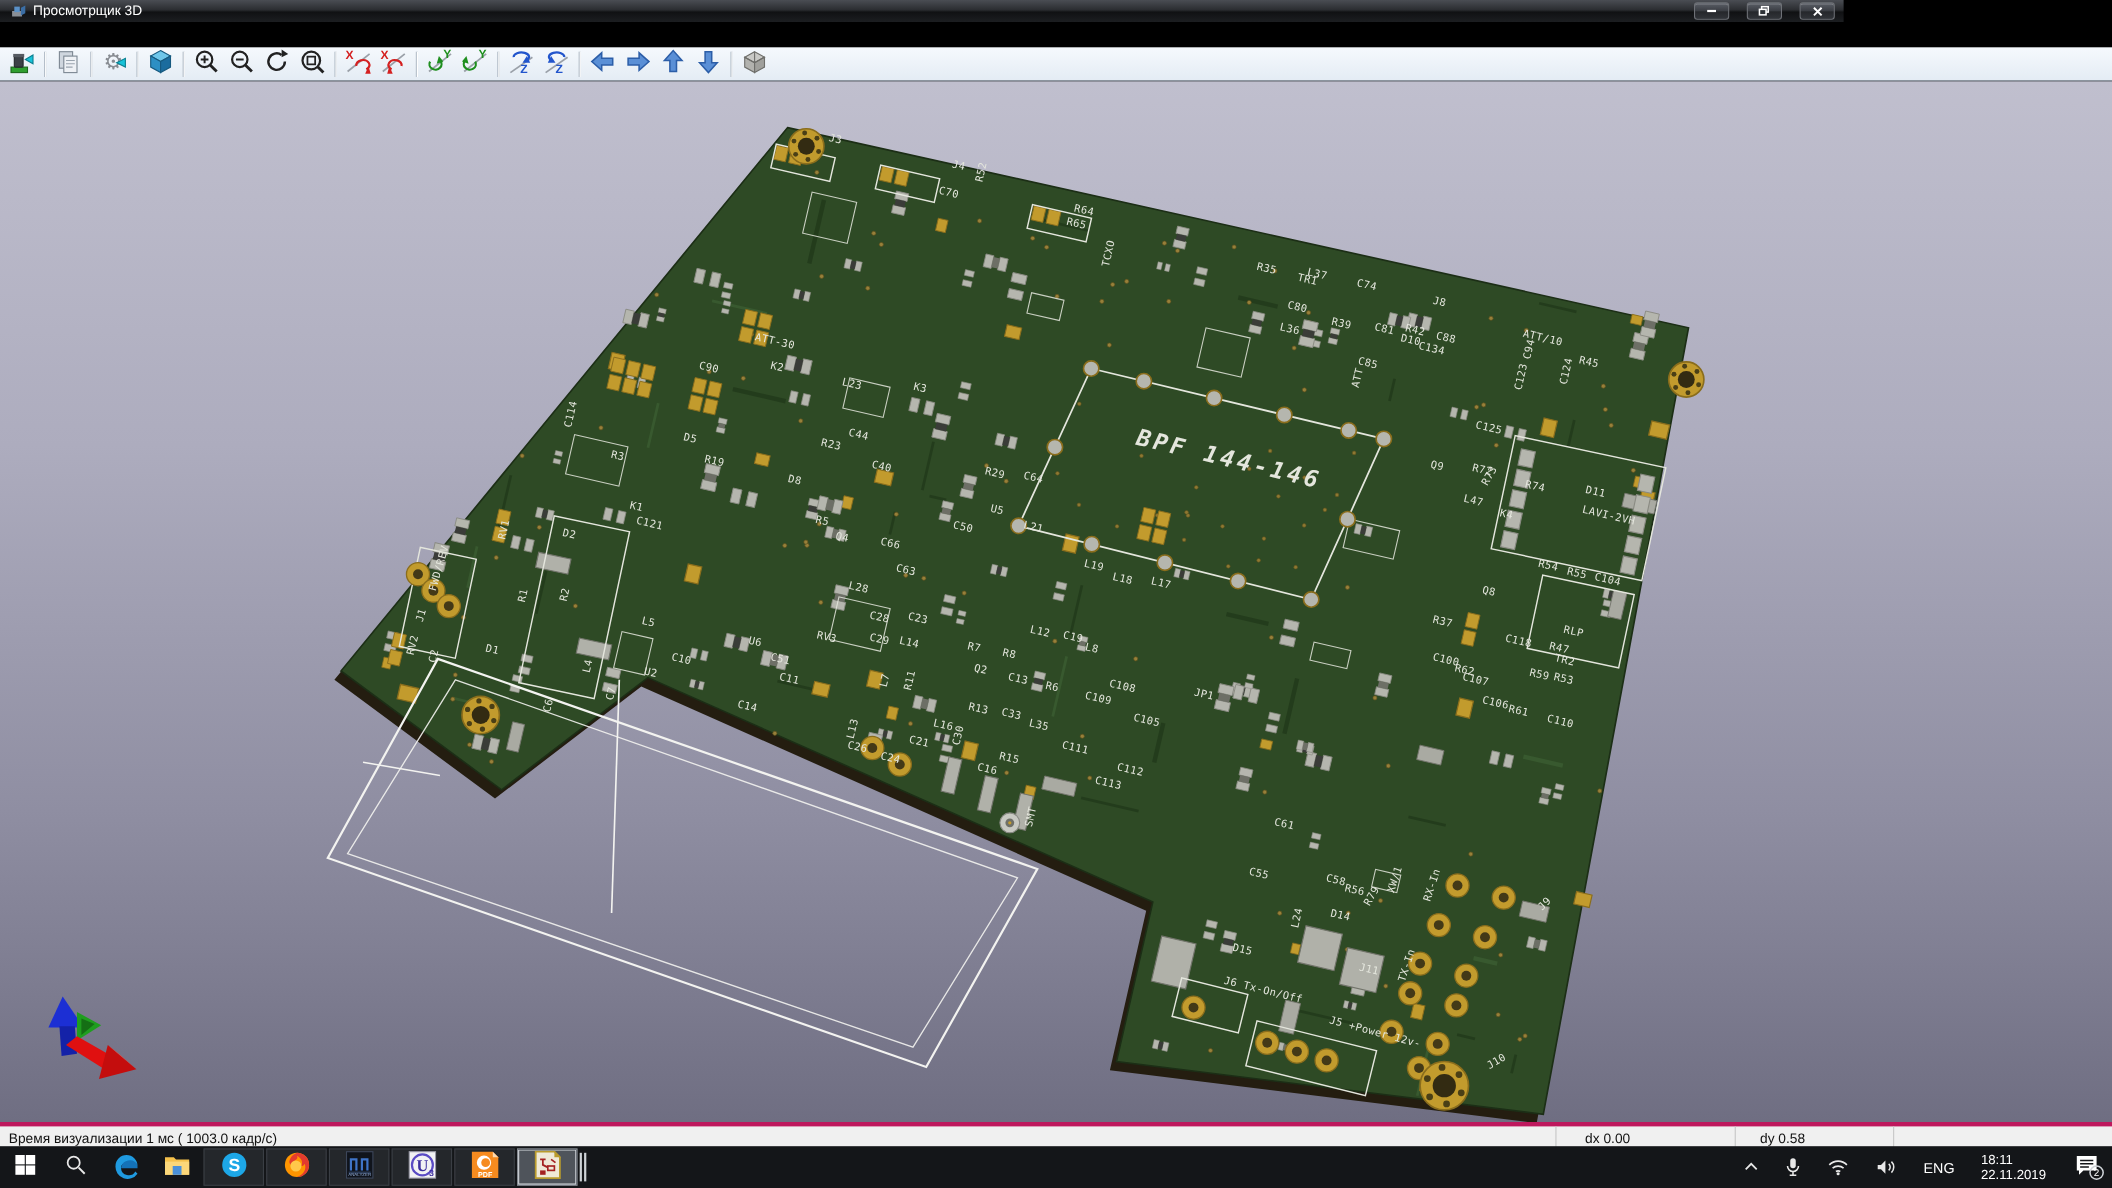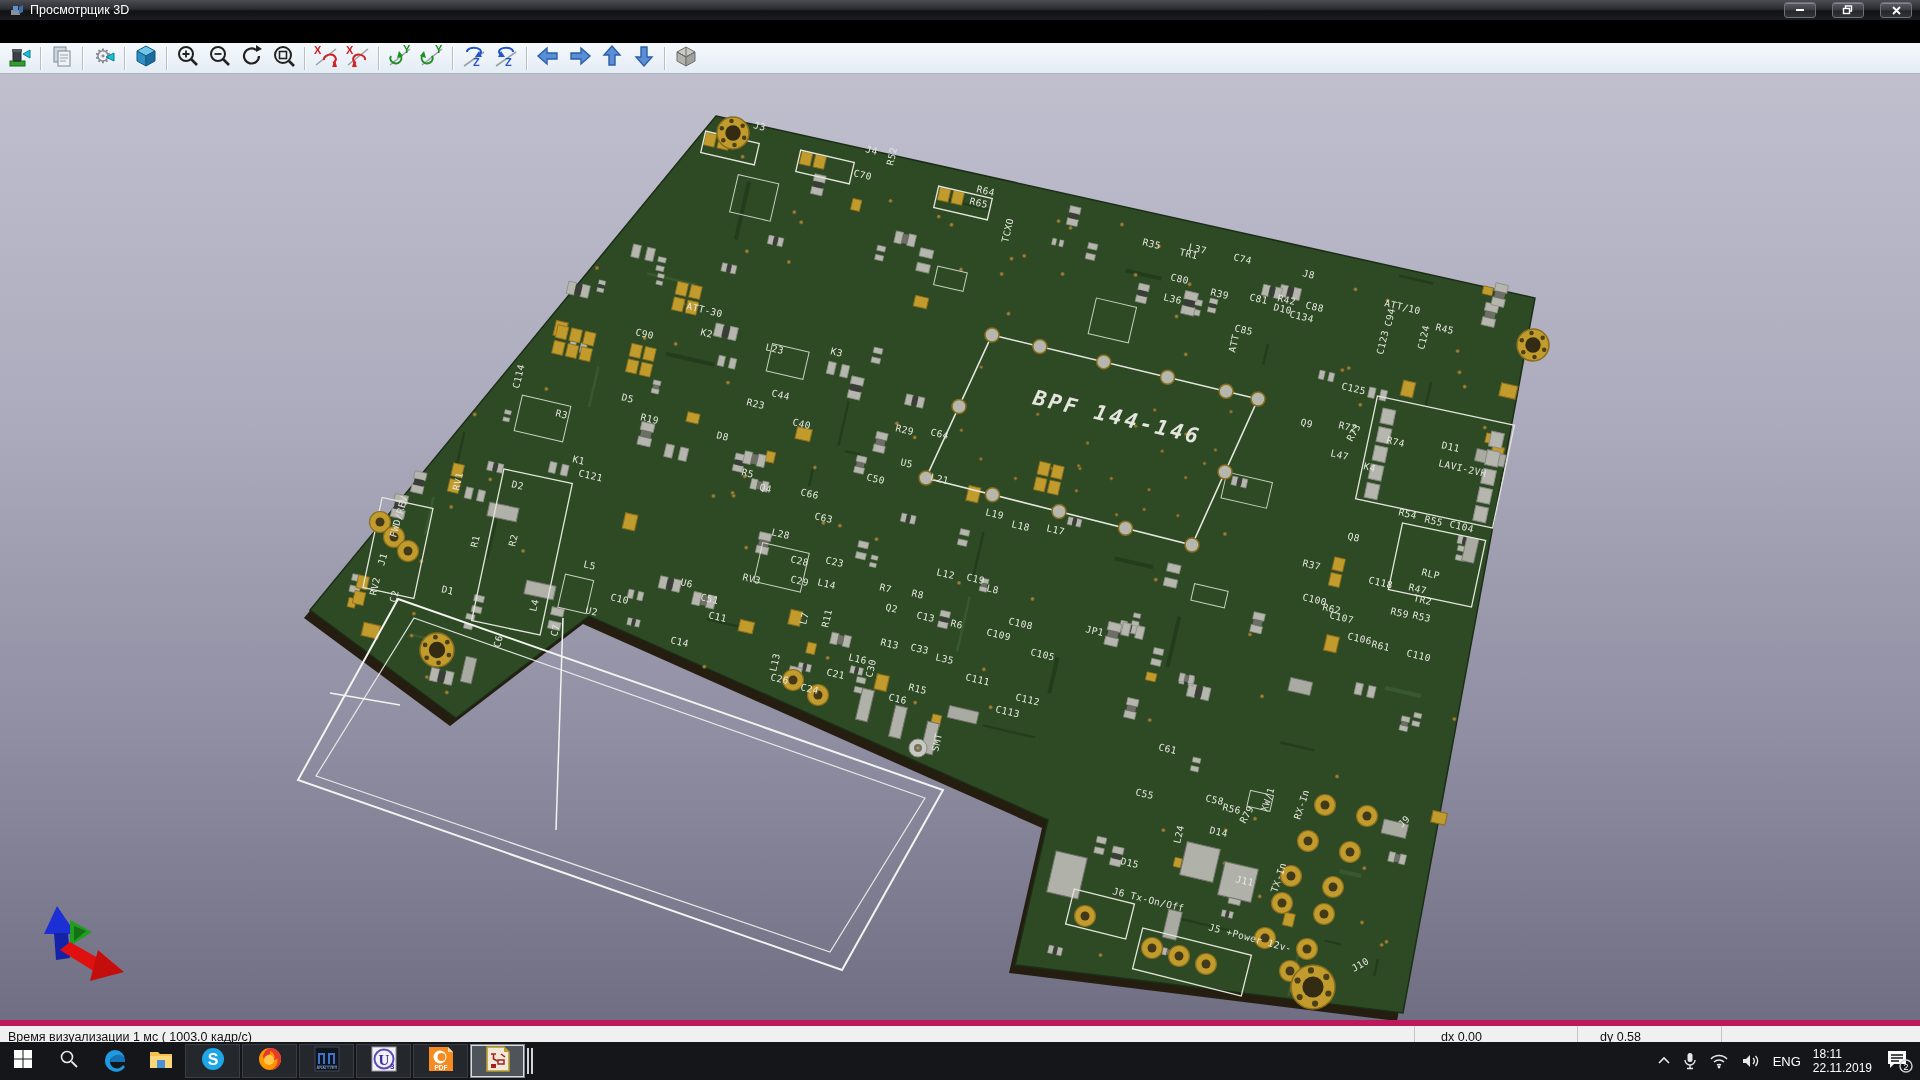--- a/index.html
+++ b/index.html
@@ -1,18 +1,18 @@
 <!DOCTYPE html>
 <html><head>
 <meta charset="utf-8">
 <style>
   html,body{margin:0;padding:0;background:#000;}
   #app{position:relative;width:1920px;height:1080px;overflow:hidden;font-family:"Liberation Sans",sans-serif;user-select:none;}
   
-  .titlebar{position:absolute;left:0;top:0;width:1920px;height:20px;
+  .titlebar{position:absolute;left:0;top:0;width:1676px;height:20px;
     background:linear-gradient(180deg,#4a4d53 0%,#2b2d31 45%,#101113 55%,#1c1e21 100%);
     display:flex;align-items:center;color:#fff;font-size:12.5px;}
   .titlebar .app-icon{margin:0 6px 0 10px;display:flex;align-items:center;}
   .wincontrols{position:absolute;right:8px;top:2px;display:flex;gap:16px;}
   .winbtn{width:30px;height:14px;border-radius:3px;border:1px solid #6e7177;
     background:linear-gradient(180deg,#5a5e66 0%,#3a3d43 50%,#25272b 55%,#313439 100%);
     display:flex;align-items:center;justify-content:center;box-shadow:inset 0 1px 0 rgba(255,255,255,.25);}
   
   .menubar{position:absolute;left:0;top:20px;width:1920px;height:22px;
     background:linear-gradient(180deg,#f3f7fb 0%,#dfe8f2 100%);border-bottom:1px solid #c3ccd7;
@@ -23,31 +23,31 @@
     background:linear-gradient(180deg,#f5f9fd 0%,#e4ecf4 100%);border-bottom:1px solid #aab6c2;
     display:flex;align-items:center;padding-left:4px;box-sizing:border-box;}
   .tbtn{width:30px;height:27px;display:flex;align-items:center;justify-content:center;border:1px solid transparent;border-radius:2px;}
   .tsep{width:1px;height:23px;background:#b4bec9;border-right:1px solid #fff;margin:0 4px;}
   
   .viewport{position:absolute;left:0;top:74px;width:1920px;height:946px;
     background:linear-gradient(180deg,#c0bfce 0%,#adacbe 35%,#8f8ea2 70%,#6f6e82 100%);}
   .viewport svg{display:block;}
   
   .statusbar{position:absolute;left:0;top:1020px;width:1920px;height:22px;background:#f0f0f0;
-    border-top:6px solid #be185d;display:flex;font-size:12.5px;color:#111;align-items:center;}
+    border-top:4px solid #be185d;display:flex;font-size:12.5px;color:#111;align-items:center;}
   .scell{height:100%;display:flex;align-items:center;border-right:1px solid #c6c6c6;box-sizing:border-box;padding-left:8px;}
   
   .taskbar{position:absolute;left:0;top:1042px;width:1920px;height:38px;background:#141619;
     display:flex;align-items:stretch;color:#fff;}
   .tk{width:46px;display:flex;align-items:center;justify-content:center;}
   .tkboxed{width:55px;margin:2px 1px;border:1px solid #3a3e44;background:#24272b;box-sizing:border-box;}
   .tkactive{background:#4f545b;border-color:#83888f;box-shadow:inset 0 0 0 1px #d9dde2;}
   .tk-afterbars{display:flex;align-items:center;gap:2px;margin-left:1px;}
   .tk-afterbars i{display:block;width:2px;height:26px;background:#cfd3d8;}
-  .tray{margin-left:auto;display:flex;align-items:center;gap:12px;padding-right:6px;}
+  .tray{margin-left:auto;display:flex;align-items:center;gap:24px;padding-right:6px;}
   .tray .titem{display:flex;align-items:center;justify-content:center;}
   .tray-clock{text-align:left;font-size:12px;line-height:14px;}
   .tray-lang{font-size:13px;}
   .badge-wrap{position:relative;width:30px;height:26px;}
 </style>
 </head>
 <body>
 
 <div id="app">
   <div class="titlebar">

